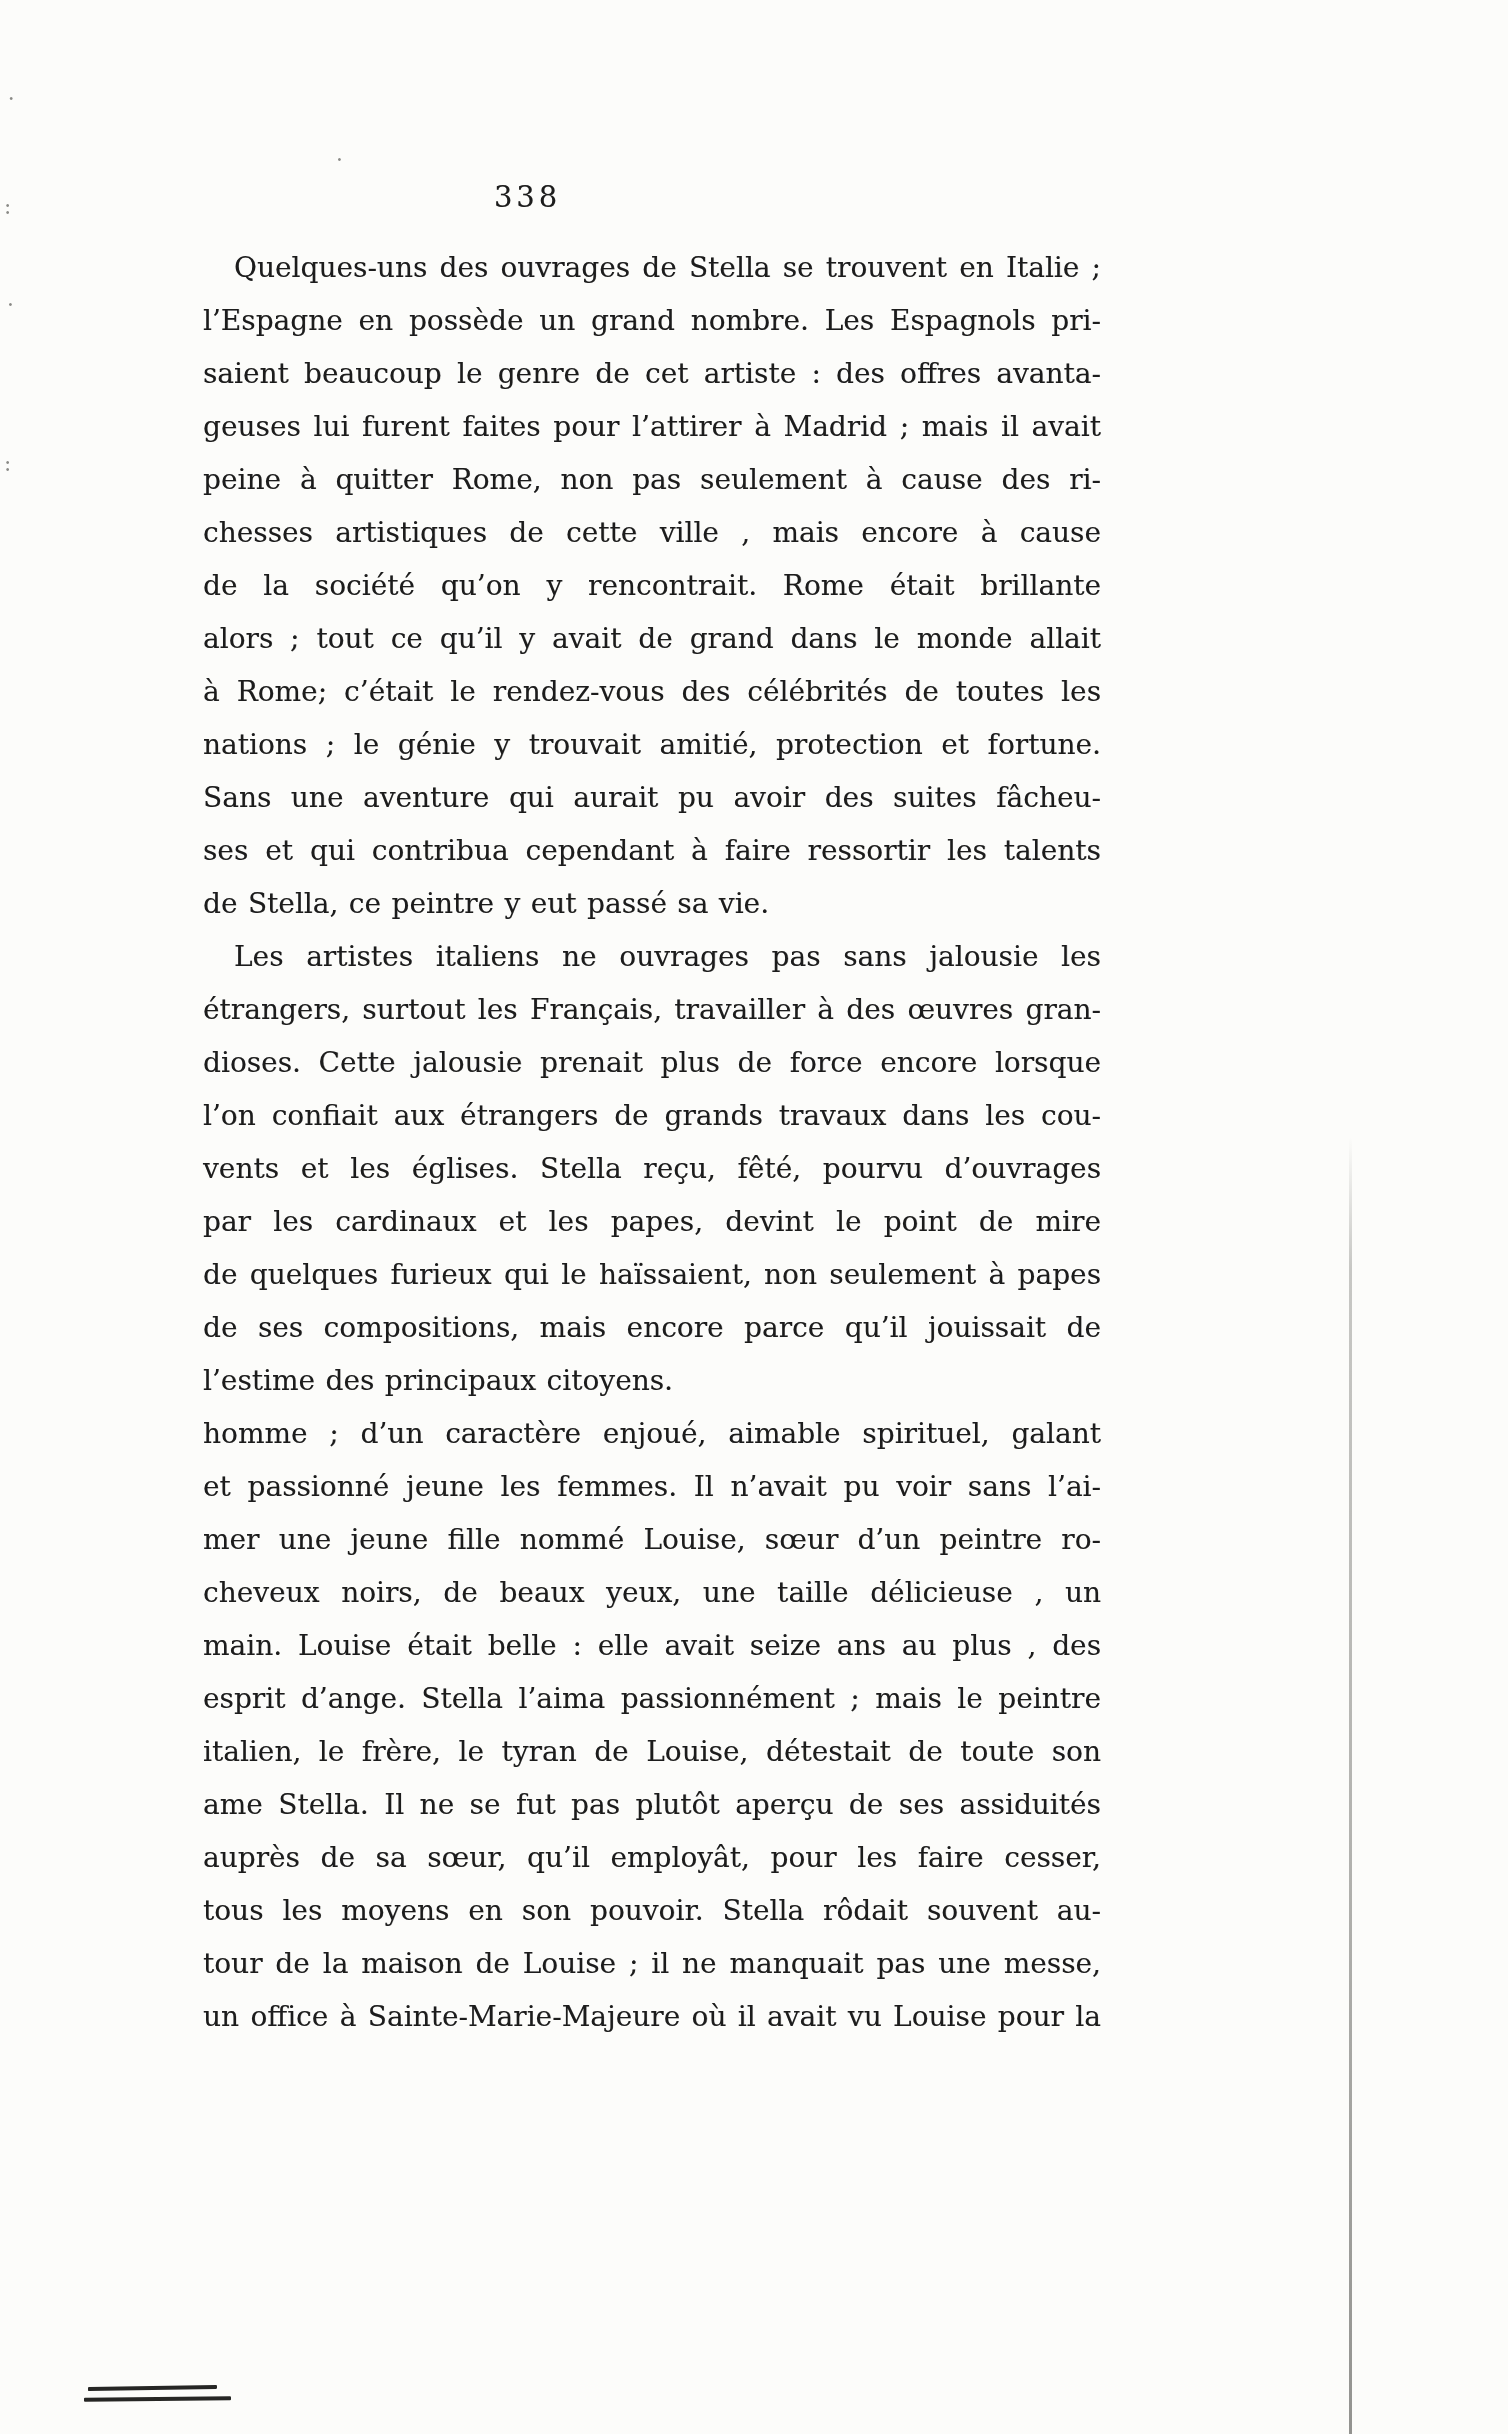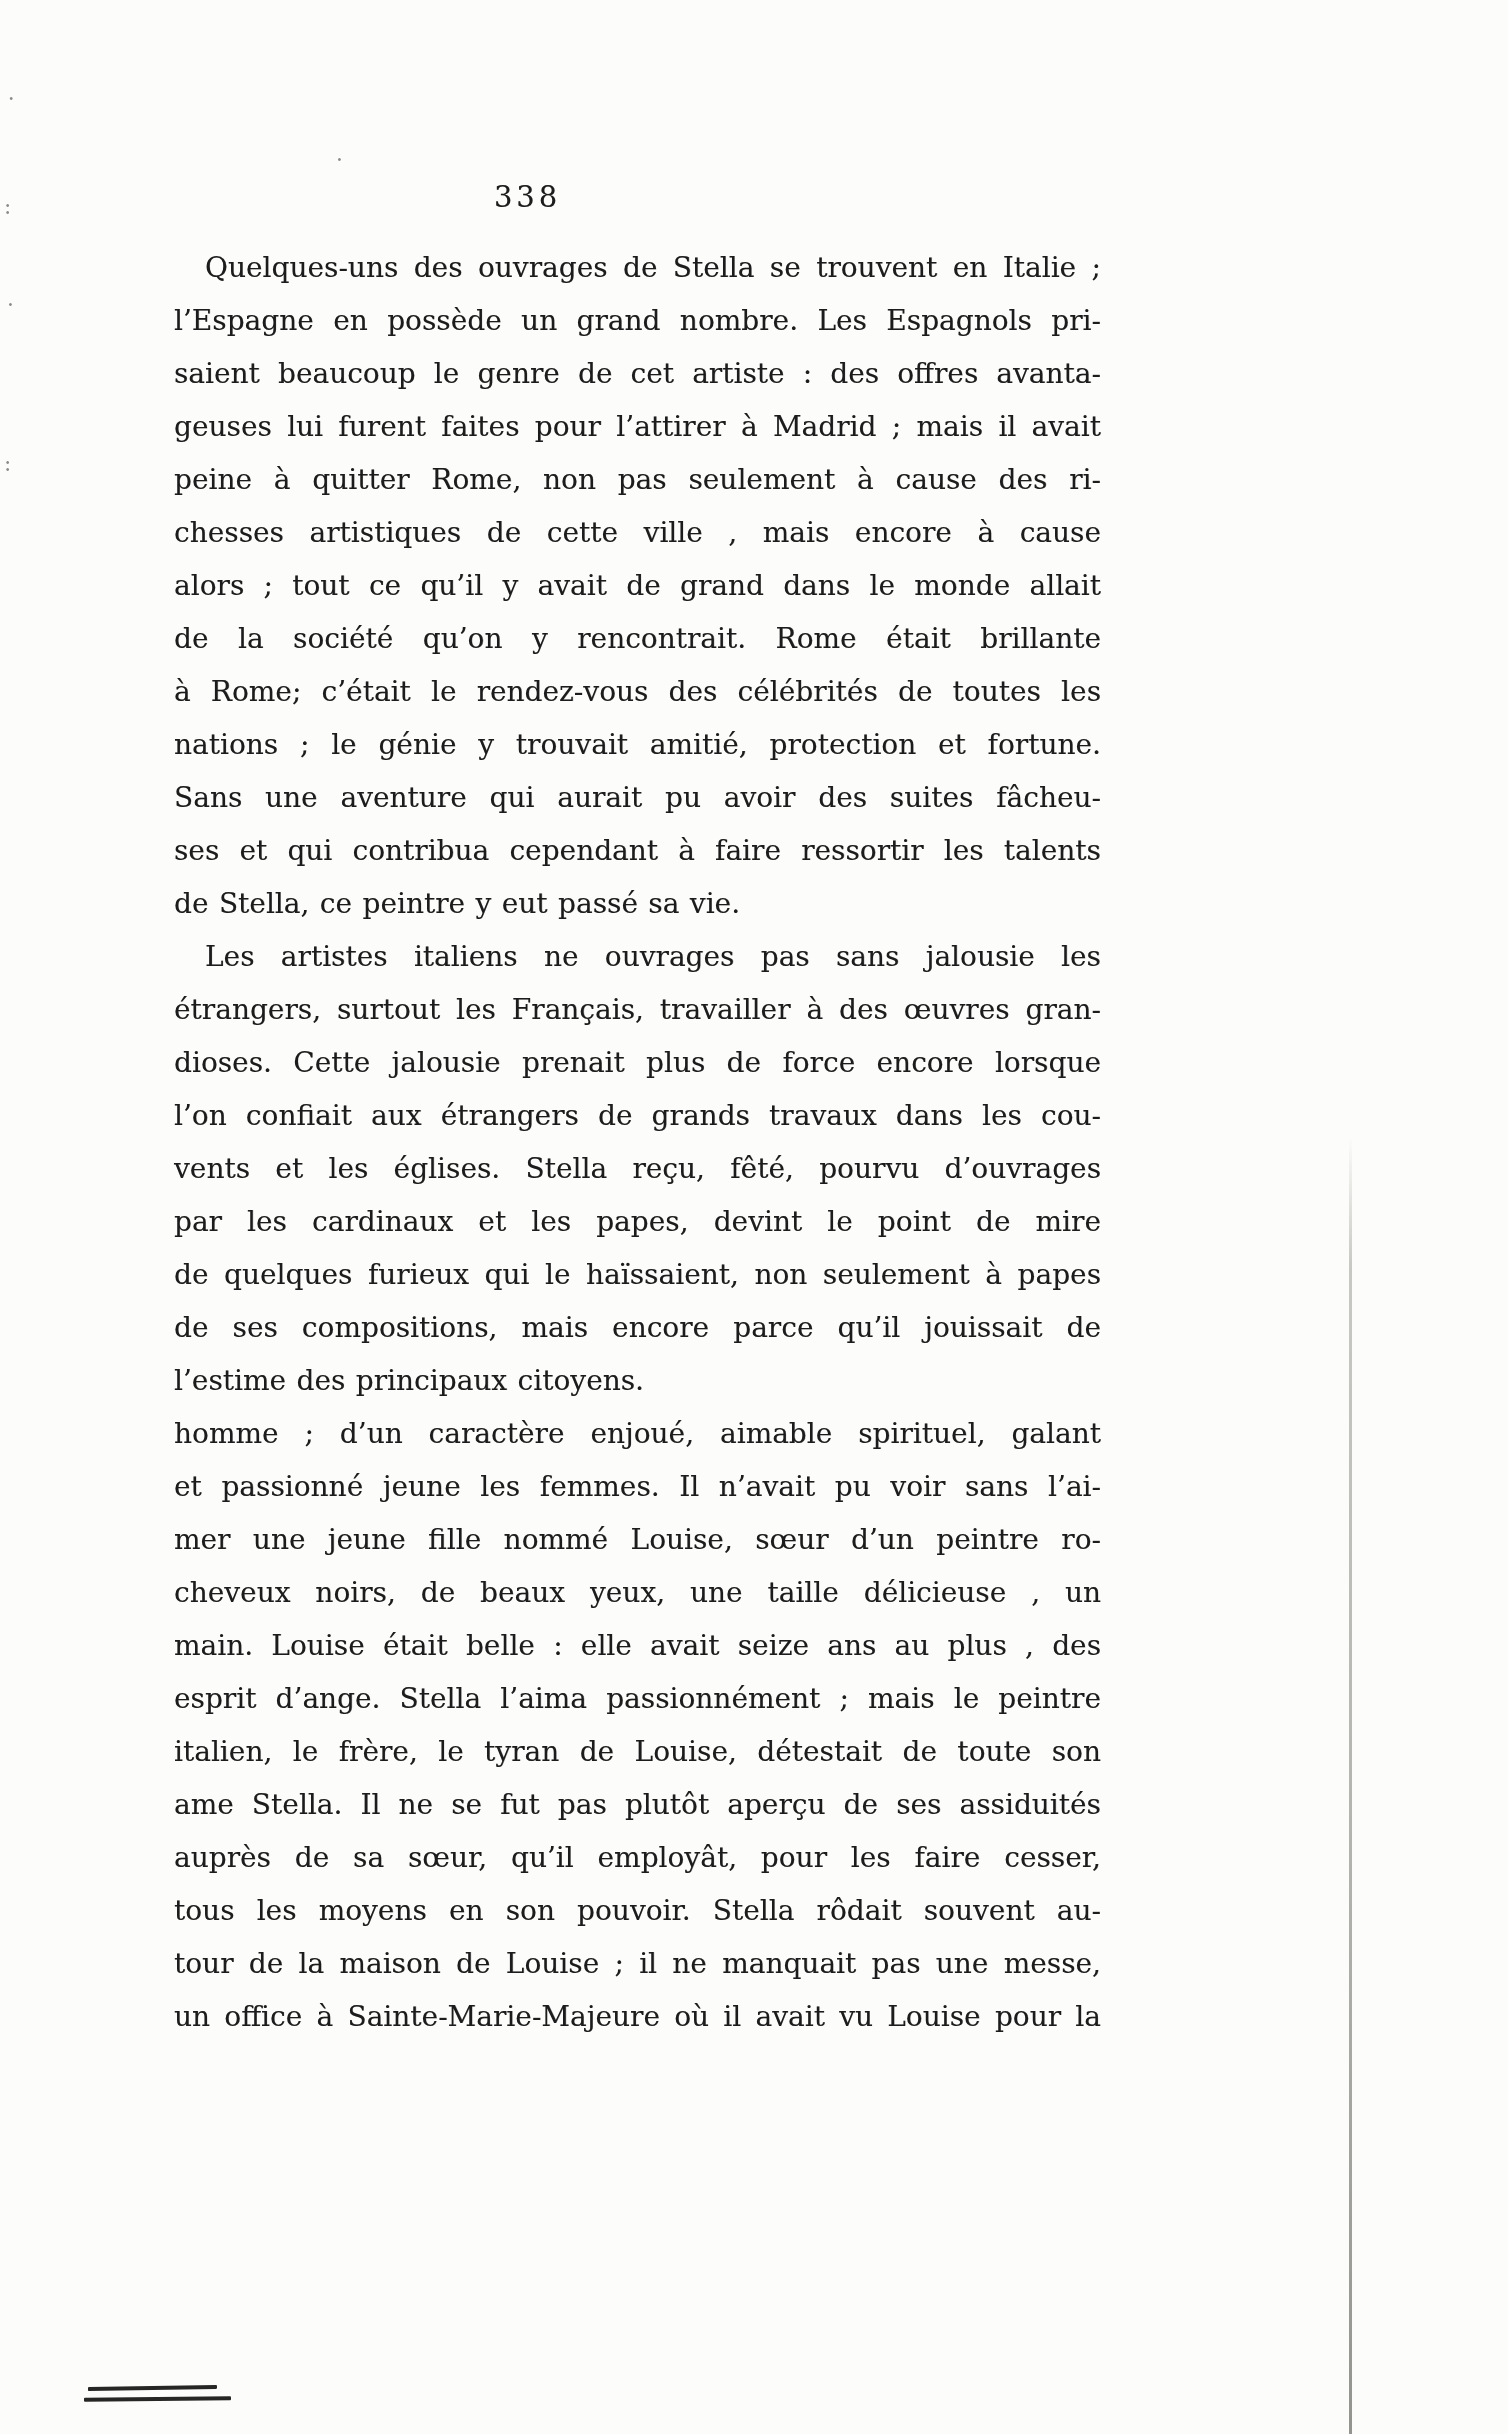--- a/index.html
+++ b/index.html
@@ -34,20 +34,21 @@
     font-size: 28px;
   }
   .line {
     height: 53px;
     line-height: 53px;
     text-align: justify;
     text-align-last: left;
     word-spacing: 1.5px;
     white-space: normal;
     text-shadow: 0.3px 0.3px 0 rgba(25,25,25,0.35);
+    margin-left: 29px;
   }
   .line.j { text-align-last: justify; }
   .line.ind { padding-left: 31px; }
   .right-edge-line {
     position: absolute;
     left: 1349px;
     top: 1137px;
     width: 2.9px;
     height: 1298px;
     background: linear-gradient(to bottom,
@@ -78,22 +79,22 @@
 
   <div class="page-number">338</div>
 
   <div class="text-block" id="text-block">
       <div class="line j ind">Quelques-uns des ouvrages de Stella se trouvent en Italie ;</div>
       <div class="line j">l’Espagne en possède un grand nombre. Les Espagnols pri-</div>
       <div class="line j">saient beaucoup le genre de cet artiste : des offres avanta-</div>
       <div class="line j">geuses lui furent faites pour l’attirer à Madrid ; mais il avait</div>
       <div class="line j">peine à quitter Rome, non pas seulement à cause des ri-</div>
       <div class="line j">chesses artistiques de cette ville , mais encore à cause</div>
+      <div class="line j">de la société qu’on y rencontrait. Rome était brillante</div>
       <div class="line j">alors ; tout ce qu’il y avait de grand dans le monde allait</div>
-      <div class="line j">de la société qu’on y rencontrait. Rome était brillante</div>
       <div class="line j">à Rome; c’était le rendez-vous des célébrités de toutes les</div>
       <div class="line j">nations ; le génie y trouvait amitié, protection et fortune.</div>
       <div class="line j">Sans une aventure qui aurait pu avoir des suites fâcheu-</div>
       <div class="line j">ses et qui contribua cependant à faire ressortir les talents</div>
       <div class="line">de Stella, ce peintre y eut passé sa vie.</div>
       <div class="line j ind">Les artistes italiens ne ouvrages pas sans jalousie les</div>
       <div class="line j">étrangers, surtout les Français, travailler à des œuvres gran-</div>
       <div class="line j">dioses. Cette jalousie prenait plus de force encore lorsque</div>
       <div class="line j">l’on confiait aux étrangers de grands travaux dans les cou-</div>
       <div class="line j">vents et les églises. Stella reçu, fêté, pourvu d’ouvrages</div>

